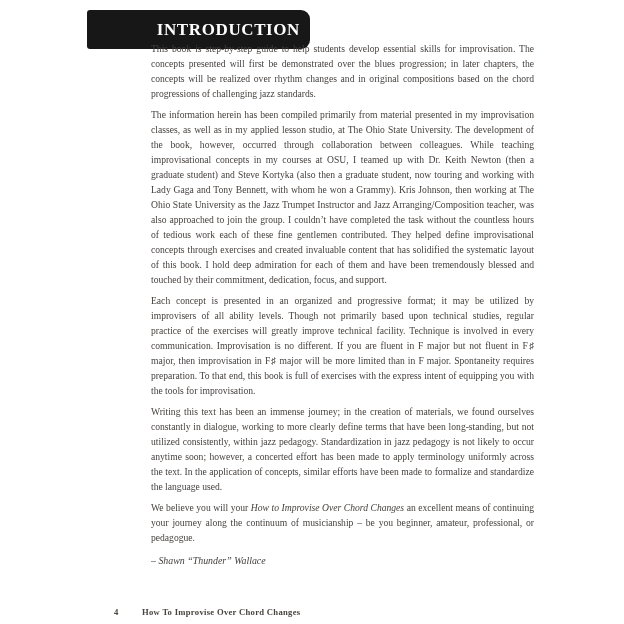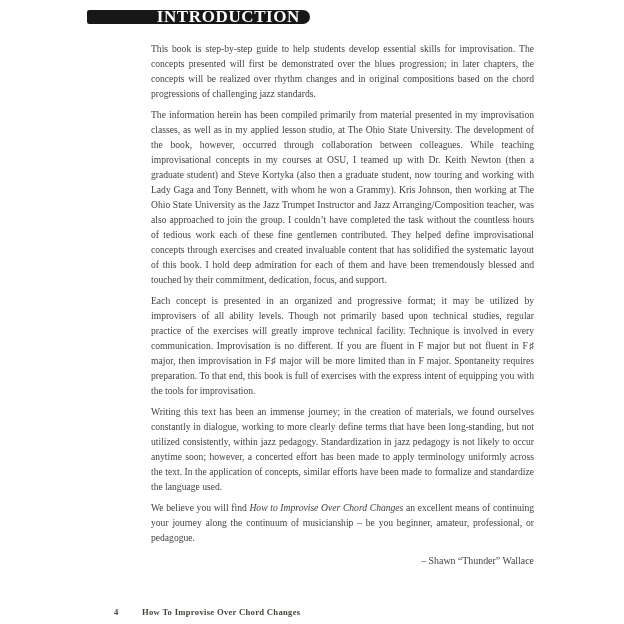--- a/index.html
+++ b/index.html
@@ -13,21 +13,21 @@
     height: 624px;
     background: #ffffff;
     overflow: hidden;
     font-family: "Liberation Serif", serif;
   }
   .banner {
     position: absolute;
     left: 87px;
     top: 10px;
     width: 223px;
-    height: 14px;
+    height: 39px;
     background: #171717;
     border-radius: 3px 9px 9px 3px;
     display: flex;
     align-items: center;
     justify-content: flex-end;
     padding-right: 10px;
     box-sizing: border-box;
   }
   .banner-title {
     color: #ffffff;
@@ -46,21 +46,22 @@
     color: #433f3c;
     font-size: 9.6px;
     line-height: 15px;
     text-align: justify;
   }
   .body-text p {
     margin: 0 0 6px 0;
   }
   .signature {
     margin-top: 8px;
-    text-align: right;
+    text-align: left;
+    font-style: italic;
     font-size: 9.9px;
     color: #45413e;
   }
   .footer {
     position: absolute;
     left: 0;
     top: 605px;
     width: 624px;
     height: 16px;
     color: #48443f;
@@ -90,21 +91,21 @@
   <div class="banner">
     <span class="banner-title">INTRODUCTION</span>
   </div>
 
   <div class="body-text">
     <p>This book is step-by-step guide to help students develop essential skills for improvisation. The concepts presented will first be demonstrated over the blues progression; in later chapters, the concepts will be realized over rhythm changes and in original compositions based on the chord progressions of challenging jazz standards.</p>
     <p>The information herein has been compiled primarily from material presented in my improvisation classes, as well as in my applied lesson studio, at The Ohio State University. The development of the book, however, occurred through collaboration between colleagues. While teaching improvisational concepts in my courses at OSU, I teamed up with Dr. Keith Newton (then a graduate student) and Steve Kortyka (also then a graduate student, now touring and working with Lady Gaga and Tony Bennett, with whom he won a Grammy). Kris Johnson, then working at The Ohio State University as the Jazz Trumpet Instructor and Jazz Arranging/Composition teacher, was also approached to join the group. I couldn’t have completed the task without the countless hours of tedious work each of these fine gentlemen contributed. They helped define improvisational concepts through exercises and created invaluable content that has solidified the systematic layout of this book. I hold deep admiration for each of them and have been tremendously blessed and touched by their commitment, dedication, focus, and support.</p>
     <p>Each concept is presented in an organized and progressive format; it may be utilized by improvisers of all ability levels. Though not primarily based upon technical studies, regular practice of the exercises will greatly improve technical facility. Technique is involved in every communication. Improvisation is no different. If you are fluent in F major but not fluent in F♯ major, then improvisation in F♯ major will be more limited than in F major. Spontaneity requires preparation. To that end, this book is full of exercises with the express intent of equipping you with the tools for improvisation.</p>
     <p>Writing this text has been an immense journey; in the creation of materials, we found ourselves constantly in dialogue, working to more clearly define terms that have been long-standing, but not utilized consistently, within jazz pedagogy. Standardization in jazz pedagogy is not likely to occur anytime soon; however, a concerted effort has been made to apply terminology uniformly across the text. In the application of concepts, similar efforts have been made to formalize and standardize the language used.</p>
     <p>
-      <span>We believe you will find </span><i>How to Improvise Over Chord Changes</i><span> an excellent means of continuing your journey along the continuum of musicianship – be you beginner, amateur, professional, or pedagogue.</span>
+      <span>We believe you will your </span><i>How to Improvise Over Chord Changes</i><span> an excellent means of continuing your journey along the continuum of musicianship – be you beginner, amateur, professional, or pedagogue.</span>
     </p>
     <div class="signature">– Shawn “Thunder” Wallace</div>
   </div>
 
   <div class="footer">
     <span class="pagenum">4</span>
     <span class="booktitle">How To Improvise Over Chord Changes</span>
   </div>
 
 </div>

